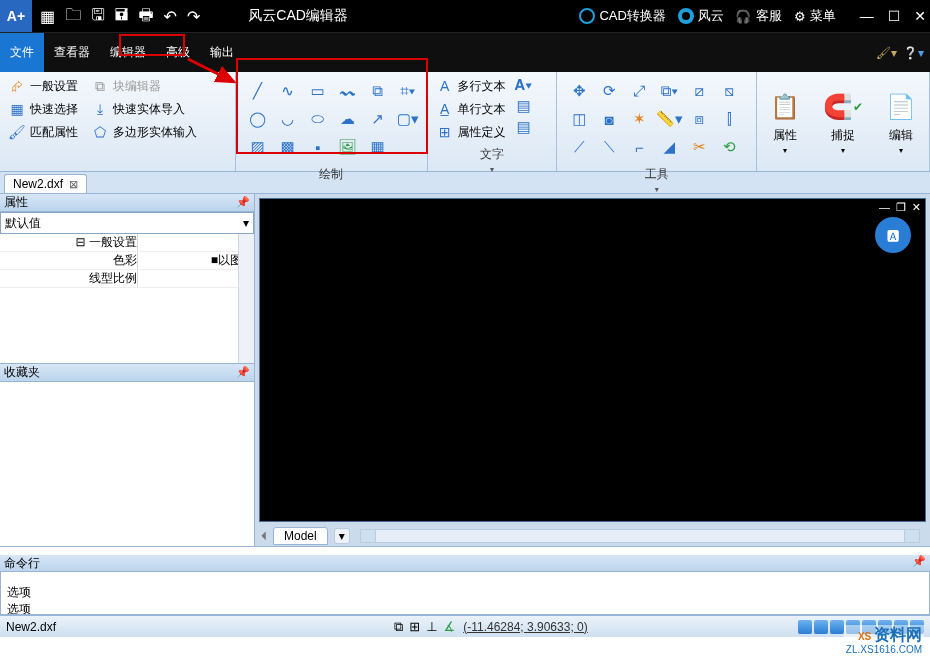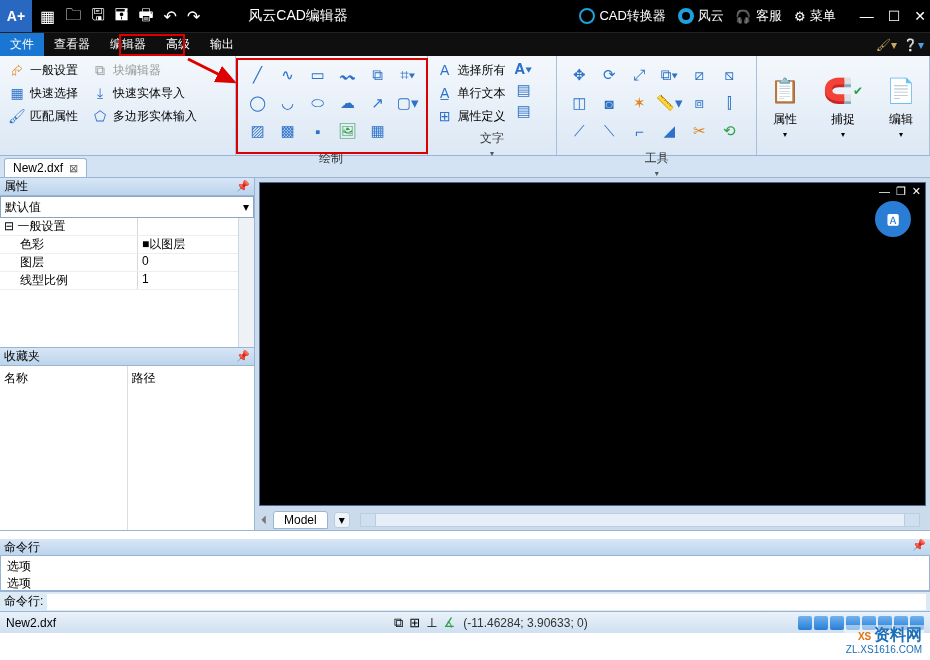--- a/index.html
+++ b/index.html
@@ -9,21 +9,21 @@
 .titlebar .logo-box { width: 32px; height: 32px; background: #2968c0; display: flex; align-items: center; justify-content: center; font-weight: bold; font-size: 14px; }
 .titlebar .qat { display: flex; gap: 10px; padding: 0 8px; align-items: center; }
 .titlebar .qat span { font-size: 16px; cursor: pointer; }
 .titlebar .title { flex: 0 0 auto; margin: 0 20px 0 40px; font-size: 14px; }
 .titlebar .right { margin-left: auto; display: flex; align-items: center; gap: 12px; padding-right: 4px; }
 .titlebar .right .item { display: flex; align-items: center; gap: 4px; font-size: 13px; }
 .titlebar .winbtns { display: flex; gap: 14px; margin-left: 12px; font-size: 14px; }
 .titlebar .circle { width: 16px; height: 16px; border: 2px solid #1da0db; border-radius: 50%; display: inline-block; }
 .titlebar .circle2 { width: 16px; height: 16px; border: 4px solid #1da0db; border-radius: 50%; display: inline-block; }
 
-.menubar { height: 24px; background: #0f0f0f; display: flex; align-items: stretch; color: #fff; font-size: 12px; border-top: 1px solid #222; }
+.menubar { height: 40px; background: #0f0f0f; display: flex; align-items: stretch; color: #fff; font-size: 12px; border-top: 1px solid #222; }
 .menubar .mitem { padding: 0 10px; display: flex; align-items: center; cursor: pointer; }
 .menubar .mitem.active { background: #1976d2; }
 .menubar .right-tools { margin-left: auto; display: flex; align-items: center; gap: 6px; padding-right: 6px; }
 .highlight-box { border: 2px solid #d00; position: absolute; pointer-events: none; }
 
 .ribbon { height: 100px; background: linear-gradient(#f4f8fc, #dce8f5); border-bottom: 1px solid #98b5d6; display: flex; font-size: 12px; }
 .ribbon-panel { border-right: 1px solid #a8c0db; display: flex; flex-direction: column; }
 .ribbon-panel .body { flex: 1; display: flex; flex-direction: column; padding: 4px 6px; gap: 3px; }
 .ribbon-panel .label { text-align: center; font-size: 12px; color: #333; padding-bottom: 2px; }
 .ribbon-panel .dropdown-arrow { text-align: center; font-size: 8px; color: #555; }
@@ -37,21 +37,21 @@
 
 .tabstrip { height: 22px; background: #d3e3f3; border-bottom: 1px solid #98b5d6; display: flex; align-items: flex-end; padding-left: 4px; font-size: 12px; }
 .doc-tab { background: #fdfdfd; border: 1px solid #98b5d6; border-bottom: none; border-radius: 3px 3px 0 0; padding: 2px 8px; display: flex; align-items: center; gap: 6px; }
 .doc-tab .x { font-size: 11px; color: #666; cursor: pointer; }
 
 .workspace { display: flex; height: 352px; }
 .left-panels { width: 255px; display: flex; flex-direction: column; border-right: 1px solid #98b5d6; }
 .panel-header { height: 18px; background: linear-gradient(#d7e6f6,#bcd4ec); border-bottom: 1px solid #98b5d6; font-size: 12px; padding: 0 4px; display: flex; align-items: center; }
 .panel-header .pin { margin-left: auto; font-size: 11px; }
 .combo { height: 22px; border: 1px solid #8aa6c5; background: #fff; font-size: 12px; padding: 0 4px; display: flex; align-items: center; justify-content: space-between; }
-.prop-grid { flex: 0 0 auto; overflow: auto; background: #fff; border-bottom: 1px solid #98b5d6; position: relative; }
+.prop-grid { flex: 0 0 auto; overflow: auto; background: #fff; border-bottom: 1px solid #98b5d6; position: relative; text-align: right; }
 .prop-row { display: flex; height: 18px; font-size: 12px; border-bottom: 1px solid #eee; }
 .prop-row .k { width: 138px; padding-left: 20px; border-right: 1px solid #d8d8d8; }
 .prop-row .k.group { padding-left: 4px; font-weight: normal; }
 .prop-row .v { flex: 1; padding-left: 4px; }
 .prop-scroll { position: absolute; right: 0; top: 0; bottom: 0; width: 16px; background: #eef2f7; border-left: 1px solid #ccd8e6; }
 .fav-body { flex: 1; background: #fff; display: flex; }
 .fav-col { flex: 1; padding: 4px; font-size: 12px; }
 .fav-col:first-child { border-right: 1px solid #ddd; }
 
 .canvas-wrap { flex: 1; display: flex; flex-direction: column; background: #ccdbeb; }
@@ -61,28 +61,28 @@
 .model-bar { height: 20px; display: flex; align-items: center; font-size: 12px; padding: 0 6px; gap: 6px; }
 .model-tab { background: #fff; border: 1px solid #98b5d6; border-radius: 3px 3px 0 0; padding: 1px 10px; }
 .hscroll { flex: 1; height: 14px; background: #e6eef7; border: 1px solid #b9cce0; margin: 0 4px; position: relative; }
 .hscroll::before, .hscroll::after { content: ''; position: absolute; top: 0; bottom: 0; width: 14px; background: #d0dff0; }
 .hscroll::before { left: 0; border-right: 1px solid #b9cce0; }
 .hscroll::after { right: 0; border-left: 1px solid #b9cce0; }
 
 .cmd-panel { border-top: 1px solid #98b5d6; }
 .cmd-header { height: 16px; background: linear-gradient(#d7e6f6,#bcd4ec); font-size: 12px; padding: 0 4px; display: flex; margin-top: 8px; }
 .cmd-header .pin { margin-left: auto; font-size: 11px; }
-.cmd-log { height: 36px; border: 1px solid #98b5d6; background: #fff; font-size: 12px; padding: 2px 6px; overflow: auto; }
+.cmd-log { height: 44px; border: 1px solid #98b5d6; background: #fff; font-size: 12px; padding: 12px 6px; overflow: auto; }
 .cmd-input-row { height: 20px; border-top: 1px solid #98b5d6; background: #dceaf6; font-size: 12px; display: flex; align-items: center; padding: 0 4px; }
 .cmd-input-row input { flex: 1; border: none; background: #fff; height: 16px; font-size: 12px; margin-left: 4px; padding: 0 2px; }
 
 .statusbar { height: 22px; background: linear-gradient(#eaf2fa,#cfe0f0); border-top: 1px solid #98b5d6; display: flex; align-items: center; font-size: 12px; padding: 0 6px; gap: 8px; position: relative; }
 .statusbar .sb-filename { width: 380px; }
 .statusbar .sb-icons { display: flex; gap: 6px; font-size: 13px; }
-.statusbar .coords { color: #333; }
+.statusbar .coords { color: #333; text-decoration: underline; }
 .statusbar .right-icons { margin-left: auto; display: flex; gap: 2px; }
 .right-icons span { width: 14px; height: 14px; background: linear-gradient(#6fb2f0,#2a7dd4); border-radius: 2px; }
 
 .watermark { position: absolute; right: 6px; bottom: 4px; font-size: 10px; color: #1a6fb6; text-align: right; line-height: 1.1; background: rgba(255,255,255,0.5); padding: 1px 2px; }
 .watermark .big { font-size: 16px; font-weight: bold; color: #1a6fb6; }
 .watermark .xs { color: #e07010; font-weight: bold; }
 .ic-orange { color: #e08522; }
 .ic-blue { color: #2e72c8; }
 .ic-green { color: #2c9e44; }
 .arrow-annot { position: absolute; pointer-events: none; }
@@ -208,21 +208,21 @@
       </div>
     </div>
     <div class="label">绘制</div>
   </div>
 
   <div class="ribbon-panel" style="width:130px">
     <div class="body" style="flex-direction:row">
       <div style="display:flex;flex-direction:column;gap:3px">
         <div class="rb-btn">
             <span class="icon ic-blue">A</span>
-            <span>选择所有</span>
+            <span>多行文本</span>
           </div>
         <div class="rb-btn">
             <span class="icon ic-blue">A̲</span>
             <span>单行文本</span>
           </div>
         <div class="rb-btn">
             <span class="icon ic-blue">⊞</span>
             <span>属性定义</span>
           </div>
       </div>
@@ -302,36 +302,28 @@
     <div class="prop-grid" style="height:130px">
       <div class="prop-row">
           <div class="k group">⊟ <span>一般设置</span></div>
           <div class="v"></div>
         </div>
       <div class="prop-row">
           <div class="k">色彩</div>
           <div class="v">■<span>以图层</span></div>
         </div>
       <div class="prop-row">
-          <div class="k">图层</div>
-          <div class="v">0</div>
-        </div>
-      <div class="prop-row">
           <div class="k">线型比例</div>
           <div class="v">1</div>
         </div>
       <div class="prop-scroll"></div>
     </div>
     <div class="panel-header">
       <span>收藏夹</span>
       <span class="pin">📌</span>
-    </div>
-    <div class="fav-body">
-      <div class="fav-col">名称</div>
-      <div class="fav-col">路径</div>
     </div>
   </div>
 
   <div class="canvas-wrap">
     <div class="canvas-area">
       <div class="canvas-winbtns">
         <span>—</span>
         <span>❐</span>
         <span>✕</span>
       </div>
@@ -347,24 +339,20 @@
 </div>
 
 <div class="cmd-panel">
   <div class="cmd-header">
     <span>命令行</span>
       <span class="pin">📌</span>
   </div>
   <div class="cmd-log">
     <div>选项</div>
     <div>选项</div>
-  </div>
-  <div class="cmd-input-row">
-    <span>命令行:</span>
-    <input type="text" style="">
   </div>
 </div>
 
 <div class="statusbar">
   <div class="sb-filename">New2.dxf</div>
   <div class="sb-icons">
     <span>⧉</span>
     <span>⊞</span>
     <span>⊥</span>
     <span class="ic-green">∡</span>

